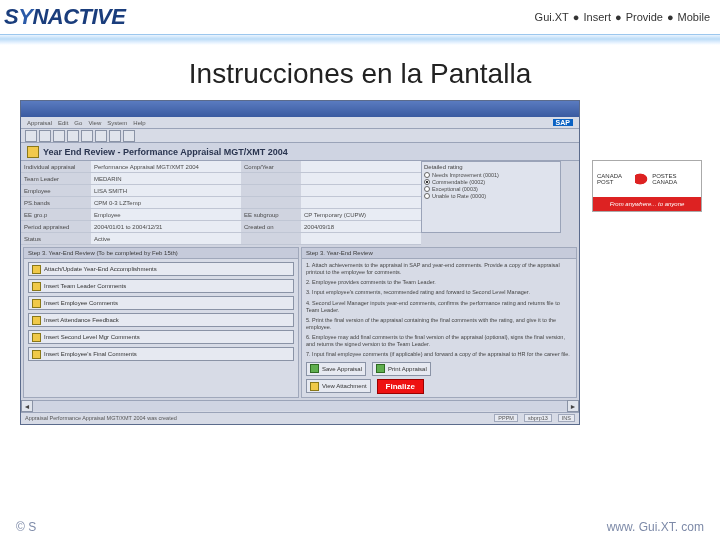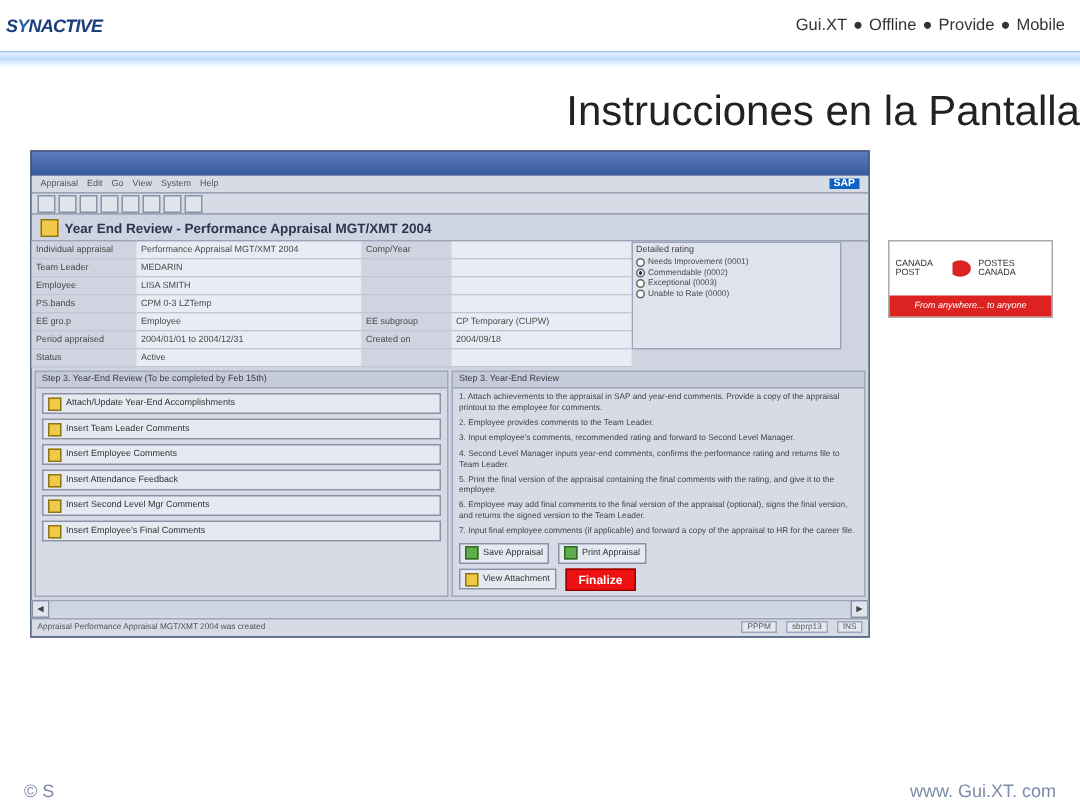--- a/index.html
+++ b/index.html
@@ -1,29 +1,29 @@
 <!DOCTYPE html>
 <html><head>
 <meta charset="utf-8">
 <style>
   * { box-sizing: border-box; margin: 0; padding: 0; }
   body { font-family: Arial, sans-serif; background: #fff; width: 720px; height: 540px; overflow: hidden; position: relative; }
 
   
   .top-header { height: 34px; display: flex; justify-content: space-between; align-items: center; padding: 0 10px 0 4px; }
-  .logo { font-family: Arial, sans-serif; font-weight: 900; font-style: italic; font-size: 12px; color: #1a3d7c; letter-spacing: -0.5px; }
+  .logo { font-family: Arial, sans-serif; font-weight: 900; font-style: italic; font-size: 22px; color: #1a3d7c; letter-spacing: -0.5px; }
   .logo .y { color: #2a5aa8; }
   .nav-products { font-size: 11px; color: #333; display: flex; gap: 4px; align-items: flex-end; }
   .nav-products .bullet { color: #333; }
   .wave { height: 12px; background: linear-gradient(to bottom, #eaf4ff 0%, #bcdcf7 40%, #eaf4ff 80%, #fff 100%); border-top: 1px solid #9cc7ee; border-bottom: 1px solid #fff; }
 
-  .slide-title { font-size: 28px; color: #222; text-align: right; padding: 12px 0 10px; font-family: Arial, sans-serif; }
-
-  
-  .sap-frame { margin: 0 20px; width: 560px; border: 1px solid #5b6b8c; background: #0f172a; position: relative; }
+  .slide-title { font-size: 28px; color: #222; text-align: center; padding: 12px 0 10px; font-family: Arial, sans-serif; }
+
+  
+  .sap-frame { margin: 0 20px; width: 560px; border: 1px solid #5b6b8c; background: #ef4444; position: relative; }
   .sap-titlebar { height: 16px; background: linear-gradient(to bottom, #5a7bc0, #3a5aa0); display: flex; align-items: center; padding: 0 4px; }
   .sap-menubar { height: 12px; background: #d7dbe6; border-bottom: 1px solid #9aa3b8; font-size: 6px; color: #555; display:flex; gap:6px; padding:0 6px; align-items:center;}
   .sap-menubar span{cursor:default;}
   .sap-menubar .sap-logo { margin-left:auto; background:#0b62c4; color:#fff; padding:0 3px; font-weight:bold; font-size:7px;}
   .sap-toolbar { height: 14px; background: #d7dbe6; border-bottom: 1px solid #9aa3b8; display:flex; gap:2px; padding:1px 4px;}
   .sap-toolbar .tbtn{width:12px;height:12px;background:#e0e4ec;border:1px solid #8a93a6;}
   .sap-apptitle { height: 18px; background: #cfd4e2; border-bottom: 1px solid #9aa3b8; display:flex; align-items:center; padding:0 6px;}
   .sap-apptitle .icon{width:12px;height:12px;background:#f2c94c;border:1px solid #8a7818;margin-right:4px;}
   .sap-apptitle .title{font-size:9px;color:#2a3550;font-weight:bold;}
 
@@ -70,21 +70,21 @@
 </head>
 <body>
 
 <div class="top-header">
   <div class="logo">
     <span>S</span><span class="y">Y</span><span>NACTIVE</span>
   </div>
   <div class="nav-products">
     <span>Gui.XT</span>
       <span class="bullet">●</span>
-    <span>Offline</span>
+    <span>Insert</span>
       <span class="bullet">●</span>
     <span>Provide</span>
       <span class="bullet">●</span>
     <span>Mobile</span>
   </div>
 </div>
 <div class="wave"></div>
 
 <div class="slide-title">Instrucciones en la Pantalla</div>
 

